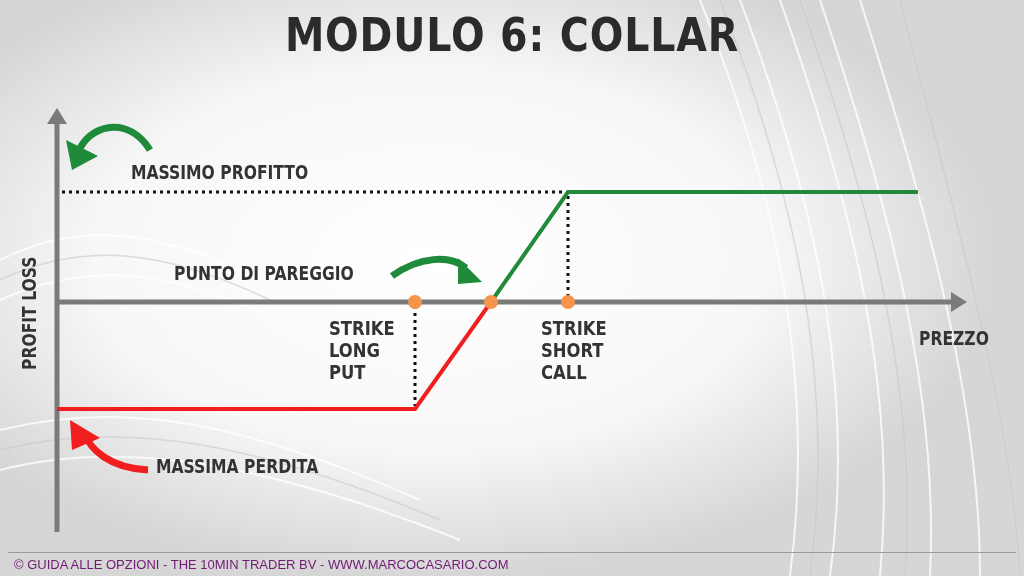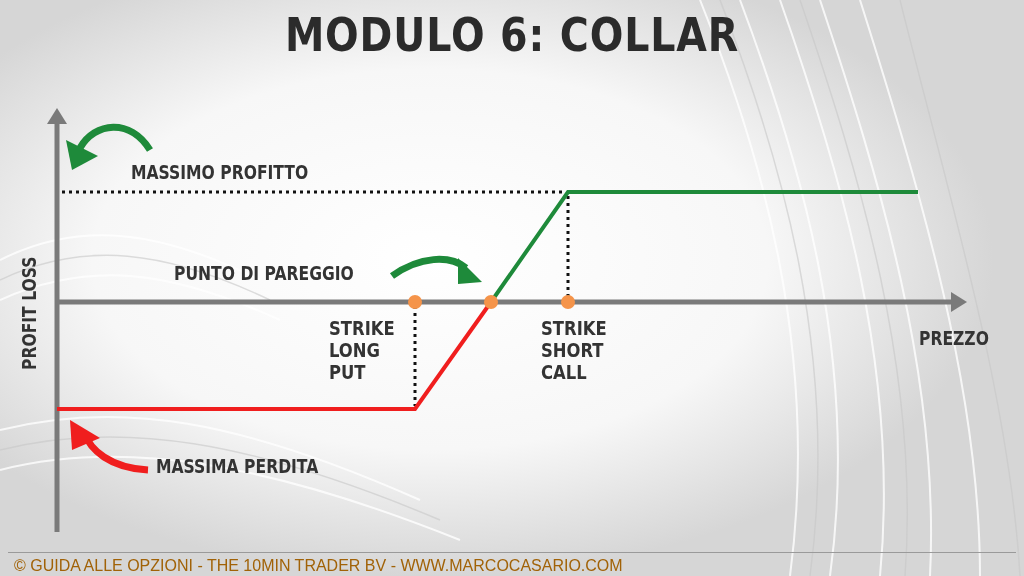--- a/index.html
+++ b/index.html
@@ -21,21 +21,21 @@
     }
     .lbl-md { font-size: 19px; transform: scaleX(0.82); }
     .lbl-stack { font-size: 20px; line-height: 22px; transform: scaleX(0.82); }
     .ylabel {
       position: absolute; left: 18px; top: 370px; font-weight: bold; font-size: 19px;
       color: #333; transform: rotate(-90deg) scaleX(0.82); transform-origin: 0 0; white-space: nowrap;
     }
     .footer-line { position: absolute; left: 8px; right: 8px; top: 552px; height: 1px; background: #9a9a9a; }
     .footer {
       position: absolute; left: 14px; top: 557px; font-family: "Liberation Sans", sans-serif;
-      font-size: 16px; color: #a16207; white-space: nowrap;
+      font-size: 13px; color: #701a75; white-space: nowrap;
     }
     svg.chart { position: absolute; left: 0; top: 0; }
   </style>
 </head>
 <body>
 
 <svg class="bg" width="1024" height="576" viewBox="0 0 1024 576">
   <defs>
     <radialGradient id="glow" cx="0.42" cy="0.45" r="0.55">
       <stop offset="0" stop-color="#ffffff"></stop>

